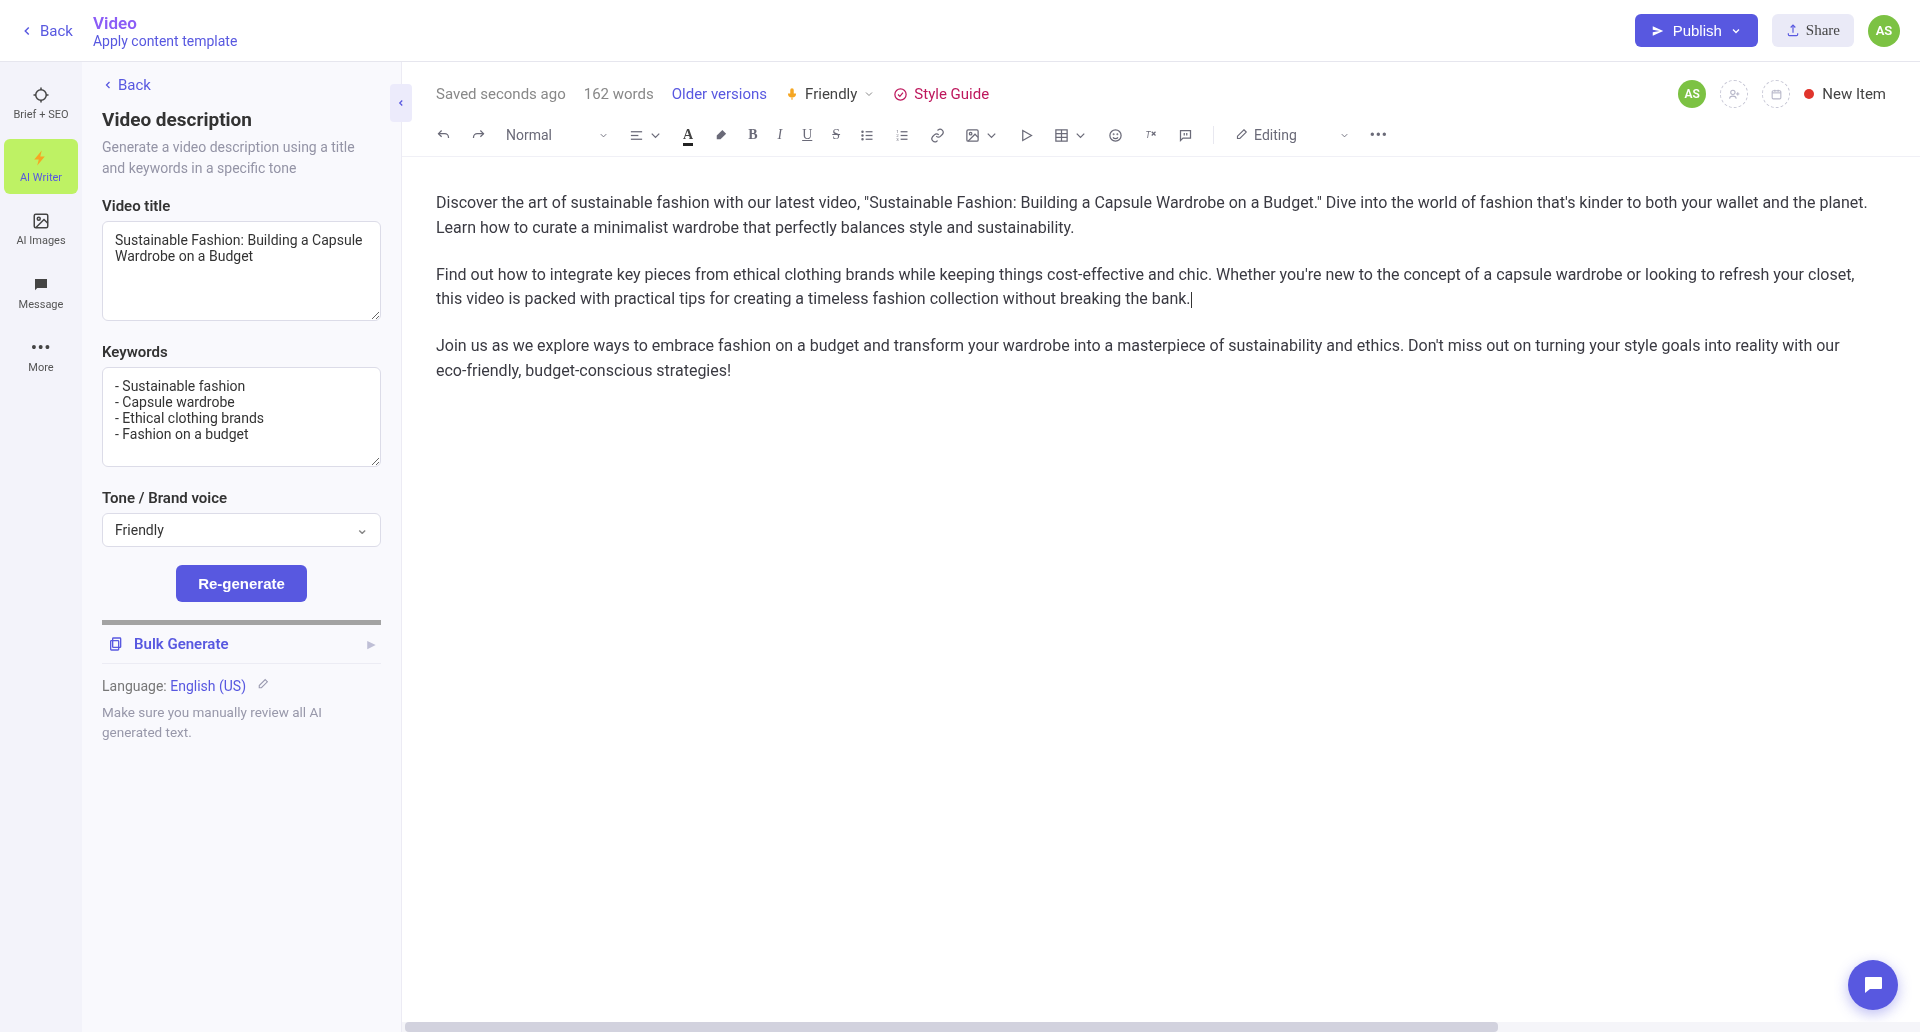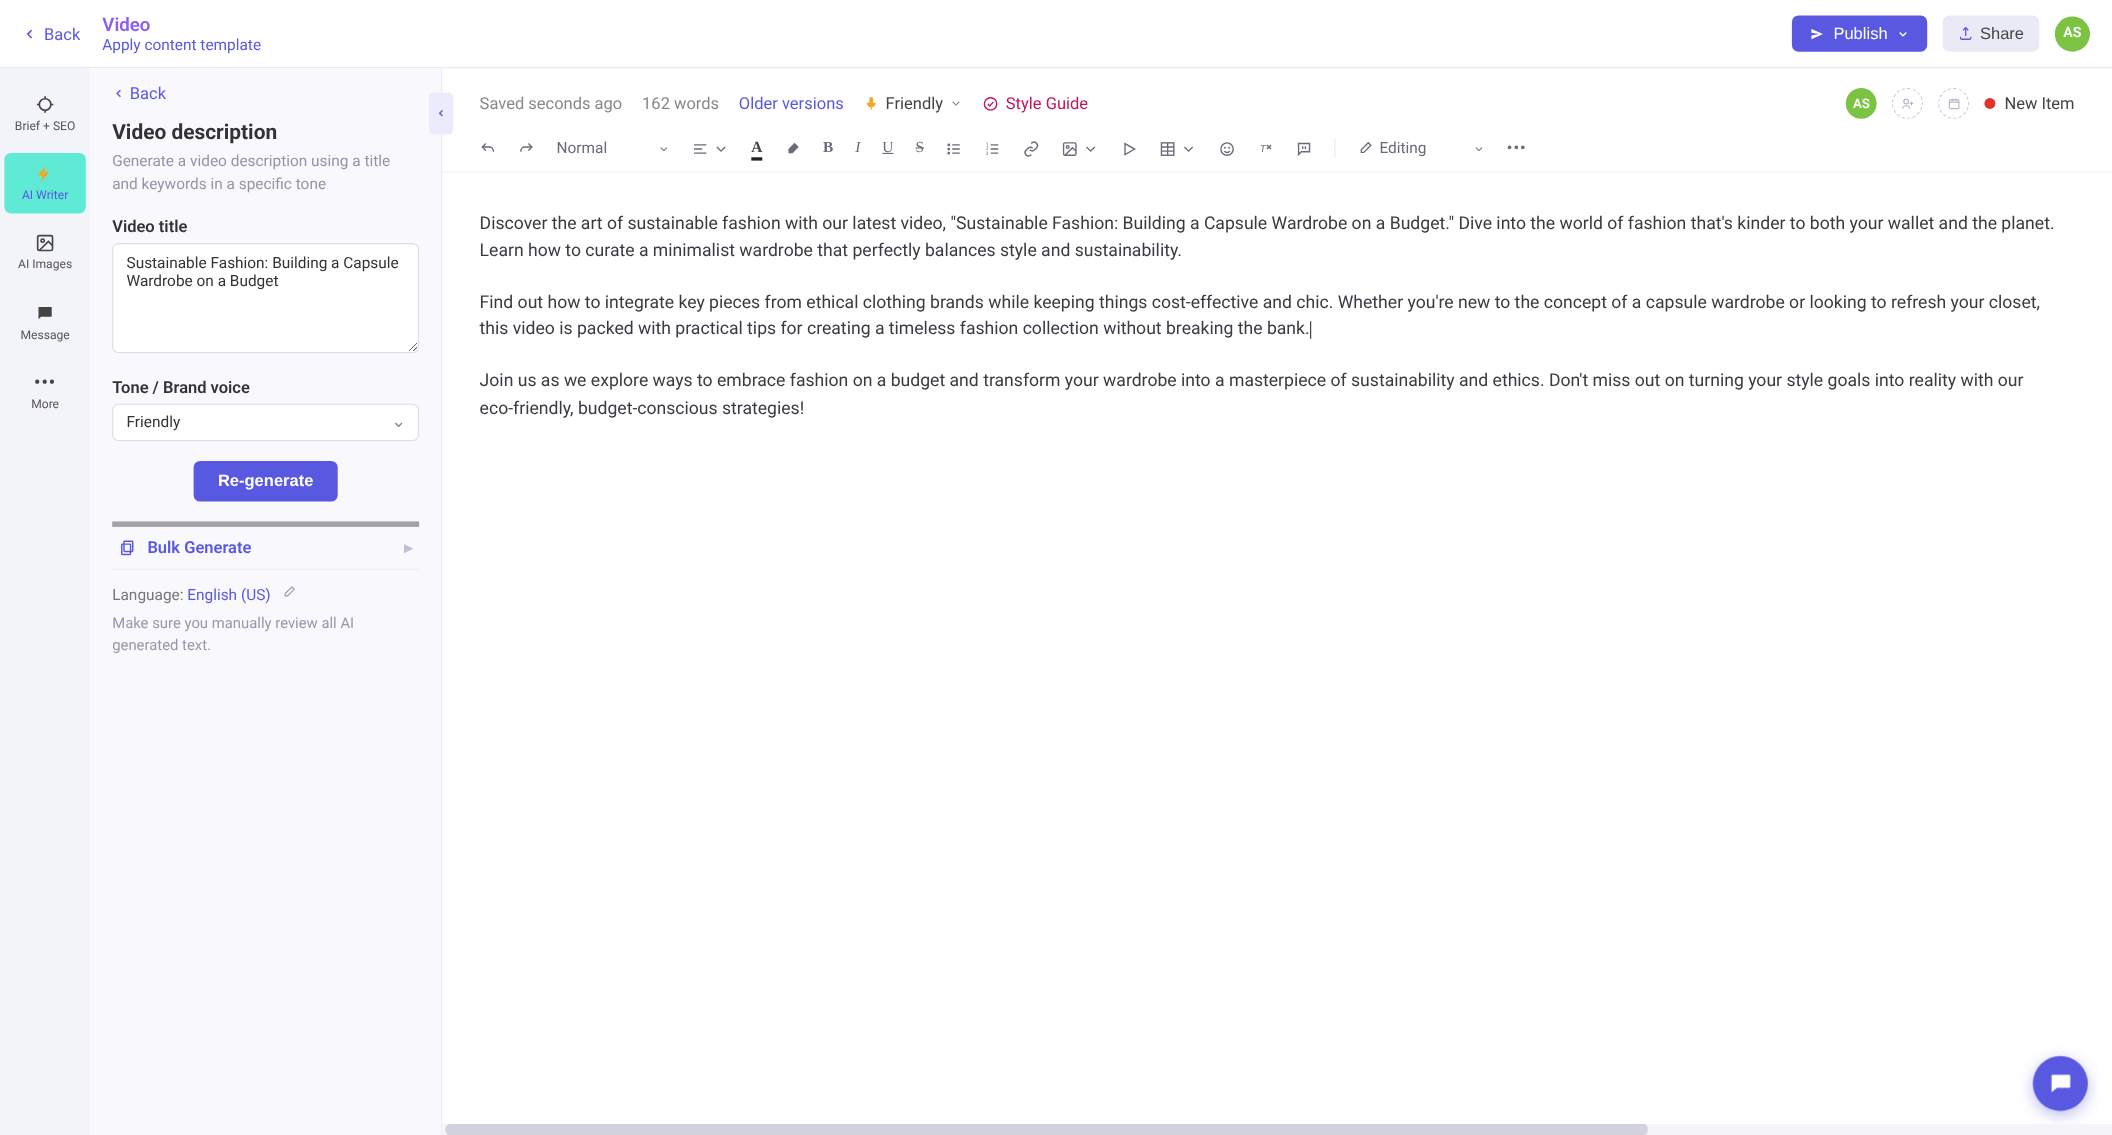--- a/index.html
+++ b/index.html
@@ -7,30 +7,30 @@
 .app { display: flex; flex-direction: column; height: 100vh; }
 
 
 .header { display: flex; align-items: center; padding: 10px 20px; border-bottom: 1px solid #e6e6ee; height: 62px; }
 .back-link { display: flex; align-items: center; gap: 6px; color: #5858e0; font-size: 15px; cursor: pointer; margin-right: 20px; }
 .title-block { display: flex; flex-direction: column; }
 .title-block .video-title-text { font-size: 17px; font-weight: 600; color: #8b5cf6; }
 .title-block .template-link { font-size: 14px; color: #5858e0; cursor: pointer; }
 .header-right { margin-left: auto; display: flex; align-items: center; gap: 14px; }
 .btn-publish { background: #5858e0; color: #fff; border: none; border-radius: 6px; padding: 8px 16px; font-size: 15px; display: flex; align-items: center; gap: 8px; cursor: pointer; font-weight: 500; }
-.btn-share { background: #eaeaf7; color: #444; border: none; border-radius: 6px; padding: 8px 14px; font-size: 15px; display: flex; align-items: center; gap: 6px; cursor: pointer; }
+.btn-share { background: #eaeaf7; color: #444; border: none; border-radius: 6px; padding: 8px 14px; font-size: 15px; display: flex; align-items: center; gap: 6px; cursor: pointer; font-family: Liberation Serif, serif; }
 .avatar-main { width: 32px; height: 32px; border-radius: 50%; background: #7cc243; color: #fff; display: flex; align-items: center; justify-content: center; font-size: 13px; font-weight: 600; }
 
 
 .main { flex: 1; display: flex; min-height: 0; }
 
 
 .rail { width: 82px; background: #f3f3fa; display: flex; flex-direction: column; align-items: center; padding-top: 14px; gap: 8px; }
 .rail-item { display: flex; flex-direction: column; align-items: center; gap: 4px; padding: 10px 6px; width: 74px; border-radius: 6px; cursor: pointer; }
-.rail-item.active { background: #5eead4; }
+.rail-item.active { background: #bef264; }
 .rail-item .rail-icon { width: 18px; height: 18px; color: #444; }
 .rail-item .rail-label { font-size: 11px; color: #555; text-align: center; line-height: 1.2; }
 .rail-item.active .rail-icon, .rail-item.active .rail-label { color: #5858e0; }
 .rail-item.ai-writer .rail-icon { color: #f5a623; }
 
 
 .sidebar { width: 320px; background: #f9f9fd; border-right: 1px solid #ecebf4; display: flex; flex-direction: column; position: relative; }
 .sidebar-tabs { display: flex; border-bottom: 1px solid #e0e0ec; }
 .stab { flex: 0 0 auto; padding: 16px 18px 14px; display: flex; align-items: center; gap: 8px; font-size: 15px; color: #777; cursor: pointer; }
 .stab.active { color: #5858e0; border-bottom: 2px solid #5858e0; font-weight: 600; }
@@ -185,20 +185,27 @@
           <span>Back</span>
         </div>
         <div class="sb-heading">Video description</div>
         <div class="sb-desc">Generate a video description using a title and keywords in a specific tone</div>
 
         <div class="field-block">
           <label class="field-label">Video title</label>
           <textarea class="field-input" style="">Sustainable Fashion: Building a Capsule Wardrobe on a Budget</textarea>
         </div>
 
+        <div class="field-block">
+          <label class="field-label">Keywords</label>
+          <textarea class="field-input keywords-area" style="">- Sustainable fashion
+- Capsule wardrobe
+- Ethical clothing brands
+- Fashion on a budget</textarea>
+        </div>
 
         <div class="field-block">
           <label class="field-label">Tone / Brand voice</label>
           <div class="field-select-wrap">
             <div class="field-select">Friendly</div>
           </div>
         </div>
 
         <button class="btn-regen">Re-generate</button>
 

